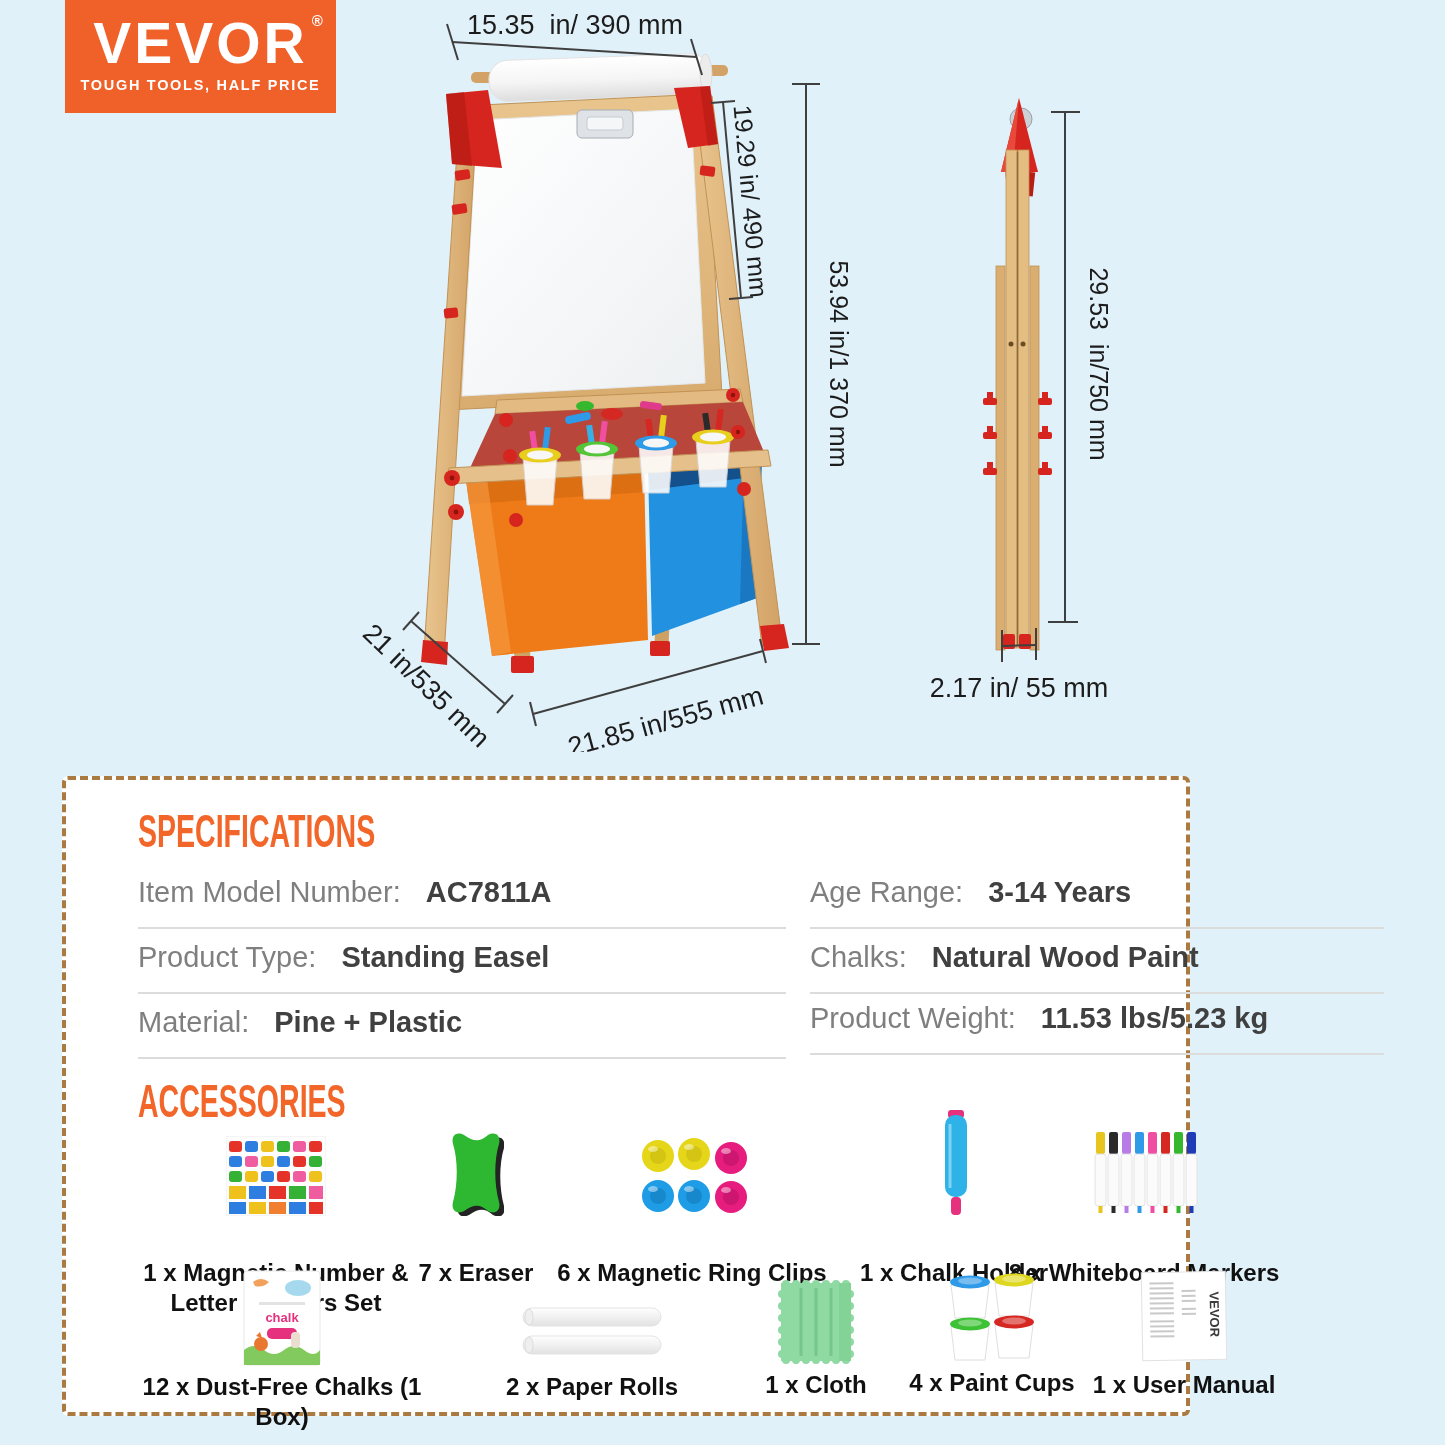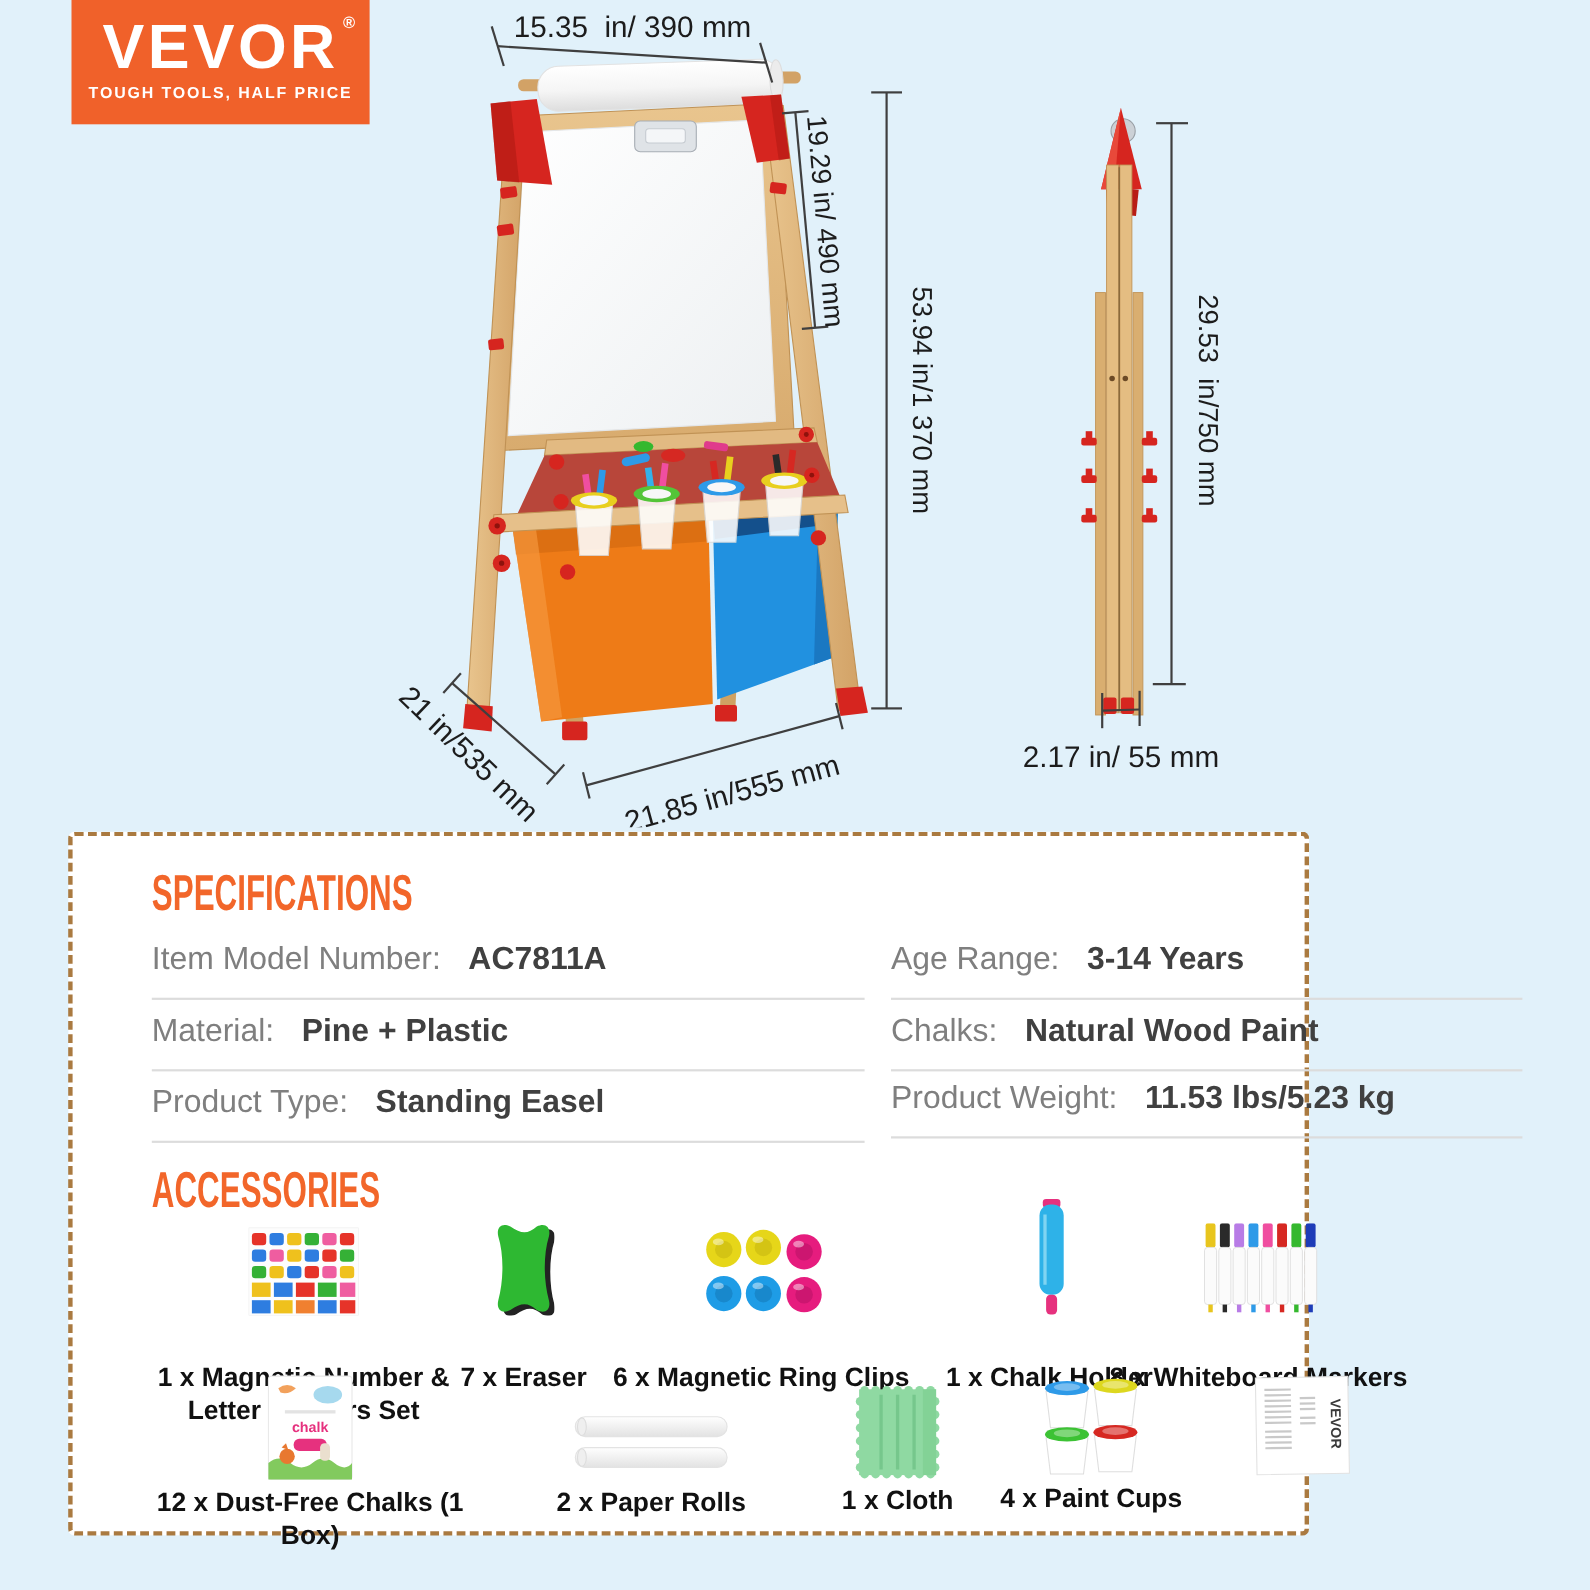--- a/index.html
+++ b/index.html
@@ -21,21 +21,21 @@
     font-size:15px;font-weight:bold;position:absolute;top:-2px;right:-18px;
   }
   .logo-tagline{
     font-size:14.5px;font-weight:bold;letter-spacing:1.7px;margin-top:5px;
   }
   
   .diagram{position:absolute;left:0;top:0;}
   .dim-text{fill:#1c1c1c;font-family:"Liberation Sans",sans-serif;white-space:pre;}
   
   .card{
-    position:absolute;left:62px;top:756px;width:1128px;height:640px;
+    position:absolute;left:62px;top:776px;width:1128px;height:640px;
     background:#ffffff;border:4px dashed #aa7a40;border-radius:6px;
     box-sizing:border-box;
   }
   .sec-title{
     position:absolute;left:72px;color:#f2662a;font-size:46px;font-weight:bold;
     transform:scaleX(0.62);transform-origin:left top;white-space:nowrap;line-height:1;
   }
   .spec-col{position:absolute;top:84px;}
   .spec-col.left{left:72px;width:648px;}
   .spec-col.right{left:744px;width:574px;}
@@ -269,26 +269,26 @@
   <div class="card">
 
     <div class="sec-title" style="top:28px;">SPECIFICATIONS</div>
 
     <div class="spec-col left">
       <div class="spec-row">
         <span class="spec-lbl">Item Model Number:</span>
         <span class="spec-val">AC7811A</span>
       </div>
       <div class="spec-row">
+        <span class="spec-lbl">Product Type:</span>
+        <span class="spec-val">Standing Easel</span>
+      </div>
+      <div class="spec-row">
         <span class="spec-lbl">Material:</span>
         <span class="spec-val">Pine + Plastic</span>
-      </div>
-      <div class="spec-row">
-        <span class="spec-lbl">Product Type:</span>
-        <span class="spec-val">Standing Easel</span>
       </div>
     </div>
 
     <div class="spec-col right">
       <div class="spec-row">
         <span class="spec-lbl">Age Range:</span>
         <span class="spec-val">3-14 Years</span>
       </div>
       <div class="spec-row">
         <span class="spec-lbl">Chalks:</span>
@@ -508,15 +508,16 @@
             <rect x="48" y="43" width="14" height="2"></rect>
         </g>
         <text transform="rotate(90 76 22)" x="76" y="22" font-size="13" font-weight="bold" fill="#3a3a3a">VEVOR</text>
       </g>
     </svg>
 
     <div class="acc-label" style="left:216px;top:592px;">12 x Dust-Free Chalks (1 Box)</div>
     <div class="acc-label" style="left:526px;top:592px;">2 x Paper Rolls</div>
     <div class="acc-label" style="left:750px;top:590px;">1 x Cloth</div>
     <div class="acc-label" style="left:926px;top:588px;">4 x Paint Cups</div>
+    <div class="acc-label" style="left:1118px;top:590px;">1 x User Manual</div>
 
   </div>
 </div>
 
 </body></html>

